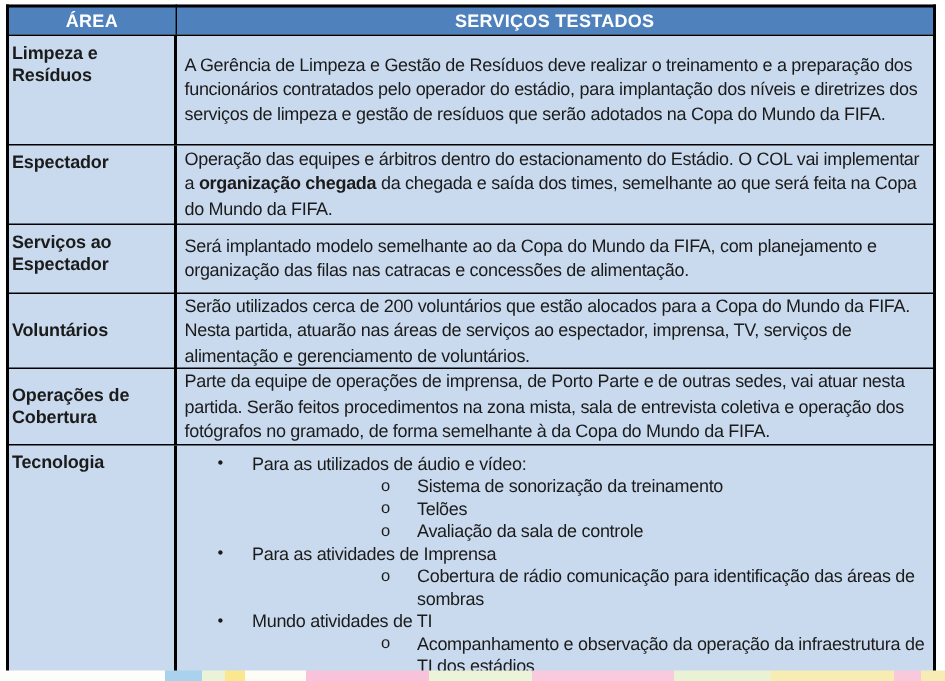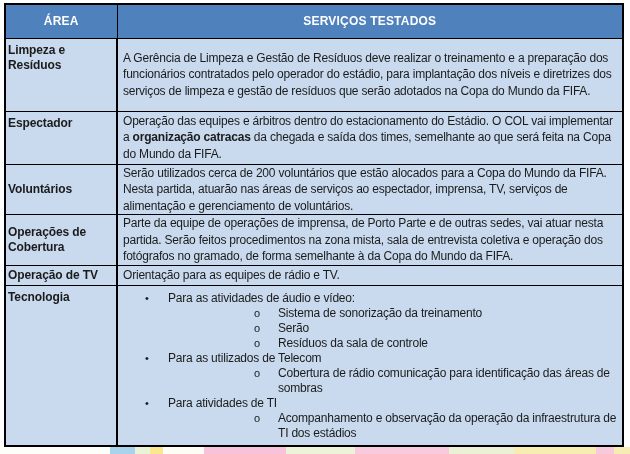--- a/index.html
+++ b/index.html
@@ -38,21 +38,21 @@
     width:620px;height:444px;
     border-collapse:collapse;table-layout:fixed;
     background:var(--body_bg);
     border:2px solid var(--border);
   }
   col.c1{width:112px;}
   th,td{border:1px solid var(--border);}
   th{
     background:var(--header_bg);color:var(--header_text);
     font-size:12px;font-weight:bold;text-align:center;
-    height:34px;padding:1px 2px;letter-spacing:.2px;
+    height:19px;padding:1px 2px;letter-spacing:.2px;
   }
   td.area{
     font-weight:bold;text-align:left;vertical-align:top;
     font-size:12px;line-height:15px;padding:4px 2px 2px 2px;
     border-right:2px solid var(--border);
     letter-spacing:-0.1px;
   }
   tr.va-mid td.area{vertical-align:middle;padding-top:2px;}
   td.svc{
     font-size:12px;line-height:16.5px;vertical-align:middle;
@@ -90,71 +90,71 @@
   <tbody>
     <tr class="r1">
       <td class="area">Limpeza e Resíduos</td>
       <td class="svc">
         <span>A Gerência de Limpeza e Gestão de Resíduos deve realizar o treinamento e a preparação dos funcionários contratados pelo operador do estádio, para implantação dos níveis e diretrizes dos serviços de limpeza e gestão de resíduos que serão adotados na Copa do Mundo da FIFA.</span>
       </td>
     </tr>
     <tr class="r2">
       <td class="area">Espectador</td>
       <td class="svc">
-        <span>Operação das equipes e árbitros dentro do estacionamento do Estádio. O COL vai implementar a </span><b>organização catracas</b><span> da chegada e saída dos times, semelhante ao que será feita na Copa do Mundo da FIFA.</span>
+        <span>Operação das equipes e árbitros dentro do estacionamento do Estádio. O COL vai implementar a </span><b>organização chegada</b><span> da chegada e saída dos times, semelhante ao que será feita na Copa do Mundo da FIFA.</span>
+      </td>
+    </tr>
+    <tr class="r3">
+      <td class="area">Serviços ao Espectador</td>
+      <td class="svc">
+        <span>Será implantado modelo semelhante ao da Copa do Mundo da FIFA, com planejamento e organização das filas nas catracas e concessões de alimentação.</span>
       </td>
     </tr>
     <tr class="r4 va-mid">
       <td class="area">Voluntários</td>
       <td class="svc">
         <span>Serão utilizados cerca de 200 voluntários que estão alocados para a Copa do Mundo da FIFA. Nesta partida, atuarão nas áreas de serviços ao espectador, imprensa, TV, serviços de alimentação e gerenciamento de voluntários.</span>
       </td>
     </tr>
     <tr class="r5 va-mid">
       <td class="area">Operações de Cobertura</td>
       <td class="svc">
         <span>Parte da equipe de operações de imprensa, de Porto Parte e de outras sedes, vai atuar nesta partida. Serão feitos procedimentos na zona mista, sala de entrevista coletiva e operação dos fotógrafos no gramado, de forma semelhante à da Copa do Mundo da FIFA.</span>
       </td>
     </tr>
-    <tr class="r6 va-mid">
-      <td class="area">Operação de TV</td>
-      <td class="svc">
-        <span>Orientação para as equipes de rádio e TV.</span>
-      </td>
-    </tr>
     <tr class="r7">
       <td class="area">Tecnologia</td>
       <td class="svc list-cell">
         <div class="li l1">
           <span class="blt">•</span>
-          <span>Para as atividades de áudio e vídeo:</span>
+          <span>Para as utilizados de áudio e vídeo:</span>
         </div>
         <div class="li l2">
           <span class="blt">o</span>
           <span>Sistema de sonorização da treinamento</span>
         </div>
         <div class="li l2">
           <span class="blt">o</span>
-          <span>Serão</span>
+          <span>Telões</span>
         </div>
         <div class="li l2">
           <span class="blt">o</span>
-          <span>Resíduos da sala de controle</span>
+          <span>Avaliação da sala de controle</span>
         </div>
         <div class="li l1">
           <span class="blt">•</span>
-          <span>Para as utilizados de Telecom</span>
+          <span>Para as atividades de Imprensa</span>
         </div>
         <div class="li l2">
           <span class="blt">o</span>
           <span>Cobertura de rádio comunicação para identificação das áreas de sombras</span>
         </div>
         <div class="li l1">
           <span class="blt">•</span>
-          <span>Para atividades de TI</span>
+          <span>Mundo atividades de TI</span>
         </div>
         <div class="li l2">
           <span class="blt">o</span>
           <span>Acompanhamento e observação da operação da infraestrutura de TI dos estádios</span>
         </div>
       </td>
     </tr>
   </tbody>
 </table>
 

